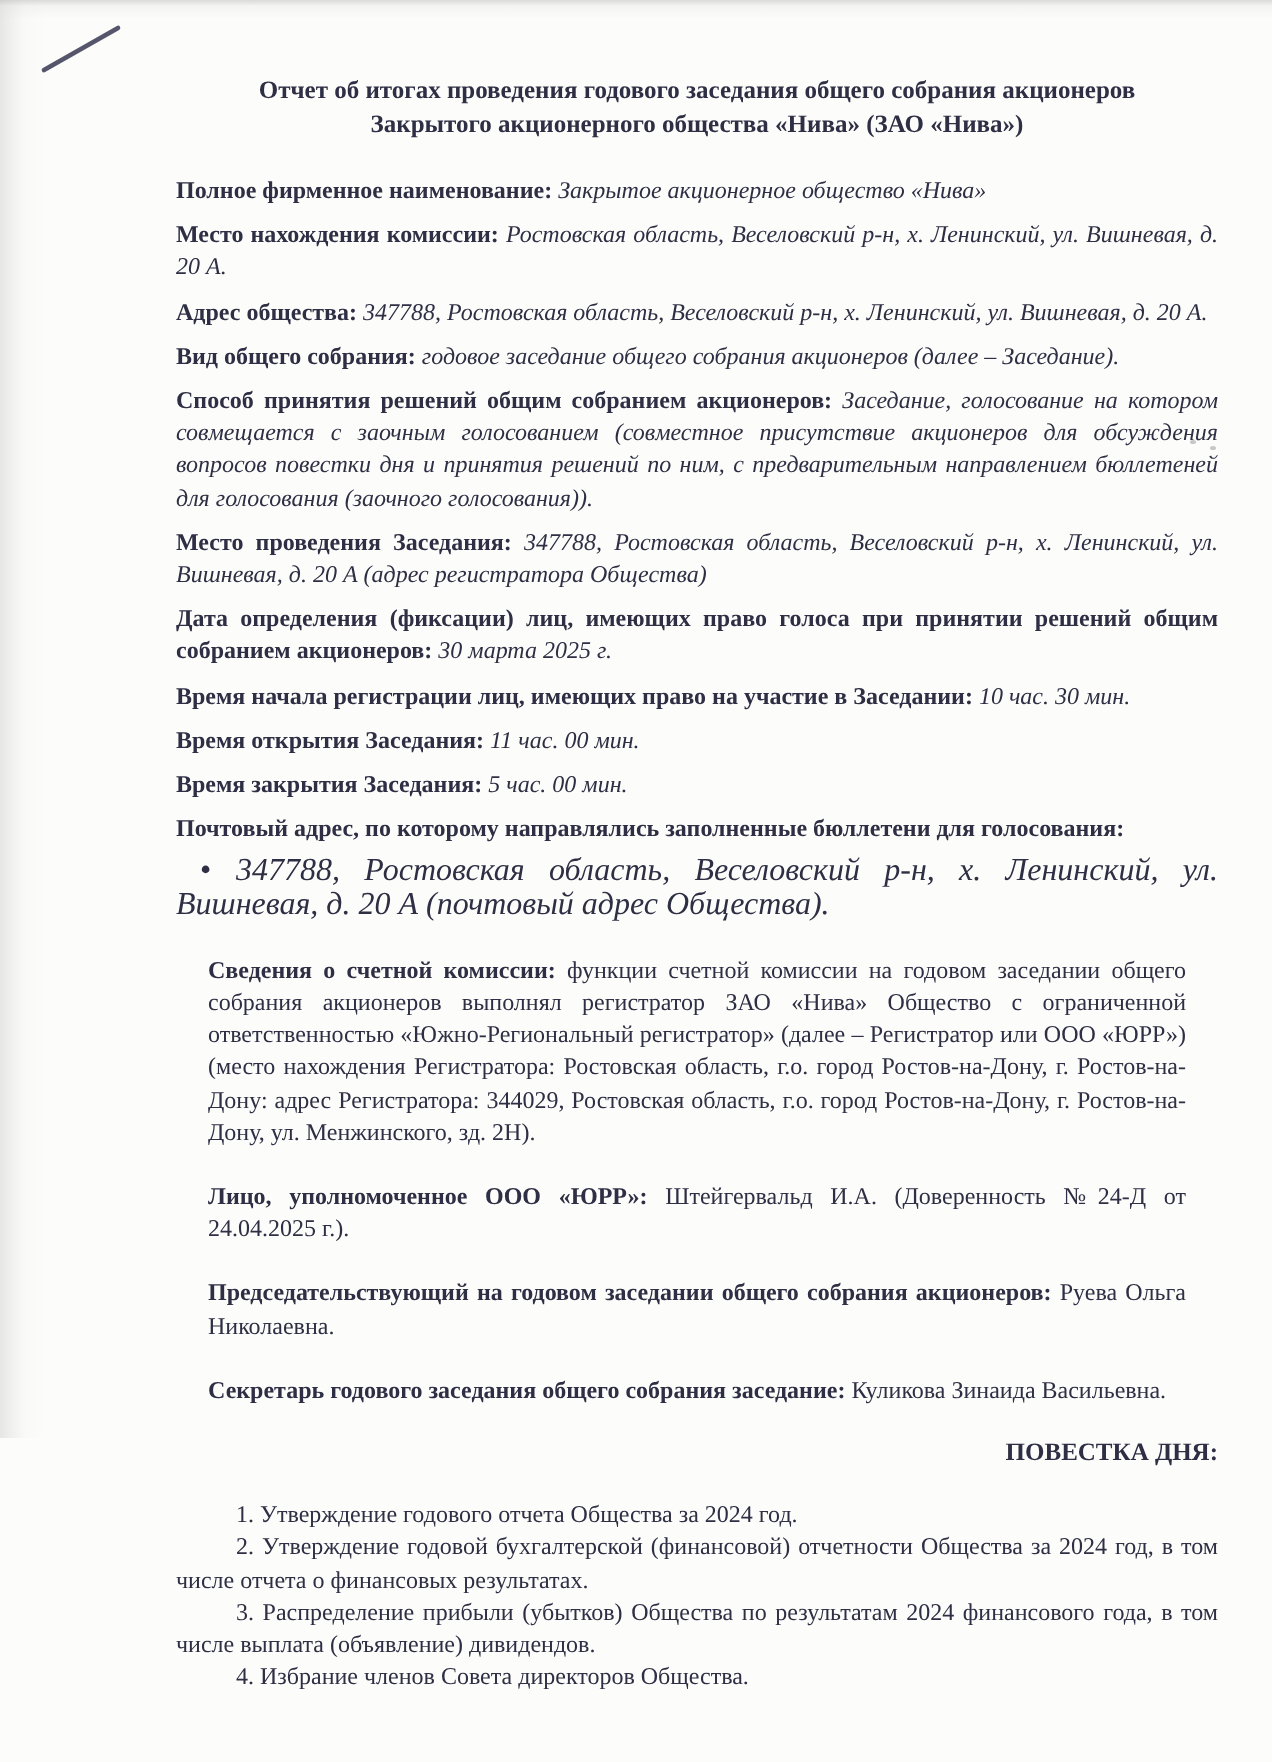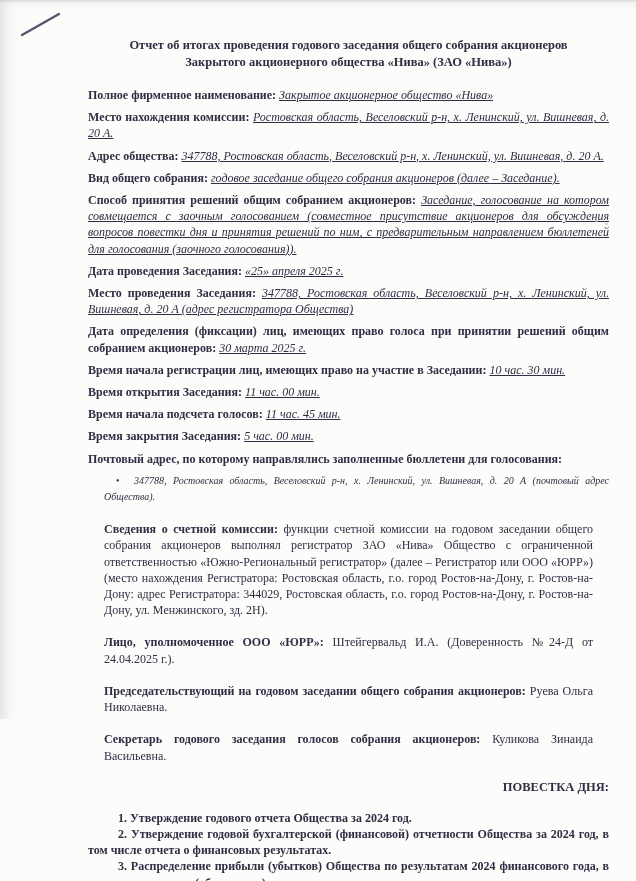--- a/index.html
+++ b/index.html
@@ -31,44 +31,44 @@
     line-height: 16.5px;
     margin: 0 0 17px 0;
   }
   p { margin: 0 0 6px 0; }
   .para {
     font-size: 12px;
     line-height: 16.2px;
     text-align: justify;
   }
   .lbl { font-weight: bold; }
-  .val-italic { font-style: italic; text-decoration: underline; }
+  .val-italic { font-style: italic; }
   .val-plain { font-style: normal; }
 
   .postal-bullet {
-    font-size: 10px;
+    font-size: 16px;
     line-height: 16.2px;
     text-align: justify;
-    margin: 0 0 6px 16px;
+    margin: 0 0 6px 0;
   }
   .postal-bullet .bullet { display: inline-block; width: 30px; text-indent: 12px; font-style: normal; }
   .postal-bullet .btext { font-style: italic; }
 
   .commission p { margin: 16px; }
   .commission { margin: 0 0 6px 0; }
 
   .agenda-heading {
     text-align: right;
     font-weight: bold;
     font-size: 12.5px;
     margin: 13px 0 15px 0;
   }
   .agenda p {
     margin: 0;
-    font-weight: bold;
+    font-weight: normal;
     text-indent: 30px;
   }
 </style>
 </head>
 <body>
 
 <div class="page">
 
   <svg class="pen-mark" width="48" height="32" aria-hidden="true">
     <path d="M4 27 L 41 6" stroke="#3e3e58" stroke-width="2.3" stroke-linecap="round" fill="none" opacity="0.88"></path>
@@ -86,51 +86,49 @@
       <p class="para"><span class="lbl">Полное фирменное наименование:</span> <span class="val-italic">Закрытое акционерное общество «Нива»</span></p>
 
       <p class="para"><span class="lbl">Место нахождения комиссии:</span> <span class="val-italic">Ростовская область, Веселовский р-н, х. Ленинский, ул. Вишневая, д. 20 А.</span></p>
 
       <p class="para"><span class="lbl">Адрес общества:</span> <span class="val-italic">347788, Ростовская область, Веселовский р-н, х. Ленинский, ул. Вишневая, д. 20 А.</span></p>
 
       <p class="para"><span class="lbl">Вид общего собрания:</span> <span class="val-italic">годовое заседание общего собрания акционеров (далее – Заседание).</span></p>
 
       <p class="para"><span class="lbl">Способ принятия решений общим собранием акционеров:</span> <span class="val-italic">Заседание, голосование на котором совмещается с заочным голосованием (совместное присутствие акционеров для обсуждения вопросов повестки дня и принятия решений по ним, с предварительным направлением бюллетеней для голосования (заочного голосования)).</span></p>
 
-      <p class="para"><span class="lbl">Дата проведения Заседания:</span> <span class="val-italic">«25» апреля 2025 г.</span></p>
 
 
       <p class="para"><span class="lbl">Место проведения Заседания:</span> <span class="val-italic">347788, Ростовская область, Веселовский р-н, х. Ленинский, ул. Вишневая, д. 20 А (адрес регистратора Общества)</span></p>
 
       <p class="para"><span class="lbl">Дата определения (фиксации) лиц, имеющих право голоса при принятии решений общим собранием акционеров:</span> <span class="val-italic">30 марта 2025 г.</span></p>
 
       <p class="para"><span class="lbl">Время начала регистрации лиц, имеющих право на участие в Заседании:</span> <span class="val-italic">10 час. 30 мин.</span></p>
 
 
       <p class="para"><span class="lbl">Время открытия Заседания:</span> <span class="val-italic">11 час. 00 мин.</span></p>
 
-      <p class="para"><span class="lbl">Время начала подсчета голосов:</span> <span class="val-italic">11 час. 45 мин.</span></p>
 
       <p class="para"><span class="lbl">Время закрытия Заседания:</span> <span class="val-italic">5 час. 00 мин.</span></p>
     </div>
 
   <div class="postal">
     <p class="para lbl">Почтовый адрес, по которому направлялись заполненные бюллетени для голосования:</p>
     <p class="postal-bullet"><span class="bullet">•</span><span class="btext">347788, Ростовская область, Веселовский р-н, х. Ленинский, ул. Вишневая, д. 20 А (почтовый адрес Общества).</span></p>
   </div>
 
   <div class="commission">
 
       <p class="para"><span class="lbl">Сведения о счетной комиссии:</span> <span class="val-plain">функции счетной комиссии на годовом заседании общего собрания акционеров выполнял регистратор ЗАО «Нива» Общество с ограниченной ответственностью «Южно-Региональный регистратор» (далее – Регистратор или ООО «ЮРР») (место нахождения Регистратора: Ростовская область, г.о. город Ростов-на-Дону, г. Ростов-на-Дону: адрес Регистратора: 344029, Ростовская область, г.о. город Ростов-на-Дону, г. Ростов-на-Дону, ул. Менжинского, зд. 2Н).</span></p>
 
       <p class="para"><span class="lbl">Лицо, уполномоченное ООО «ЮРР»:</span> <span class="val-plain">Штейгервальд И.А. (Доверенность №24-Д от 24.04.2025 г.).</span></p>
 
       <p class="para"><span class="lbl">Председательствующий на годовом заседании общего собрания акционеров:</span> <span class="val-plain">Руева Ольга Николаевна.</span></p>
 
-      <p class="para"><span class="lbl">Секретарь годового заседания голосов собрания акционеров:</span> <span class="val-plain">Куликова Зинаида Васильевна.</span></p>
+      <p class="para"><span class="lbl">Секретарь годового заседания общего собрания заседание:</span> <span class="val-plain">Куликова Зинаида Васильевна.</span></p>
     </div>
 
   <div class="agenda-heading">ПОВЕСТКА ДНЯ:</div>
 
   <div class="agenda">
 
       <p class="para">1. Утверждение годового отчета Общества за 2024 год.</p>
 
       <p class="para">2. Утверждение годовой бухгалтерской (финансовой) отчетности Общества за 2024 год, в том числе отчета о финансовых результатах.</p>
 

